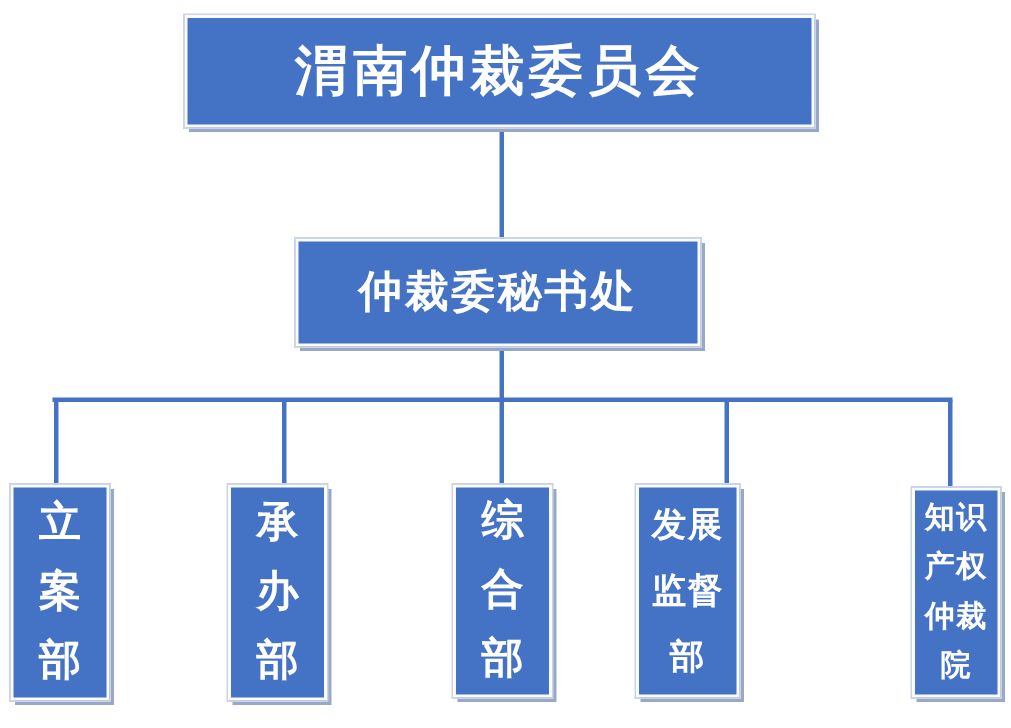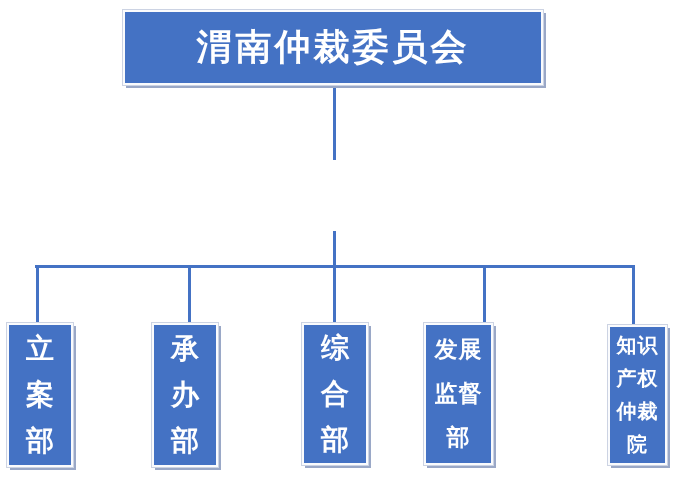--- a/index.html
+++ b/index.html
@@ -65,20 +65,21 @@
   <div class="connector conn-v-mid"></div>
   <div class="connector conn-h-main"></div>
   <div class="connector conn-stub1"></div>
   <div class="connector conn-stub2"></div>
   <div class="connector conn-stub3"></div>
   <div class="connector conn-stub4"></div>
   <div class="connector conn-stub5"></div>
 
   <div class="box box--root">渭南仲裁委员会</div>
 
+  <div class="box box--secretariat">仲裁委秘书处</div>
 
   <div class="box box--dept box--dept1">立
 案
 部</div>
 
   <div class="box box--dept box--dept2">承
 办
 部</div>
 
   <div class="box box--dept box--dept3">综

